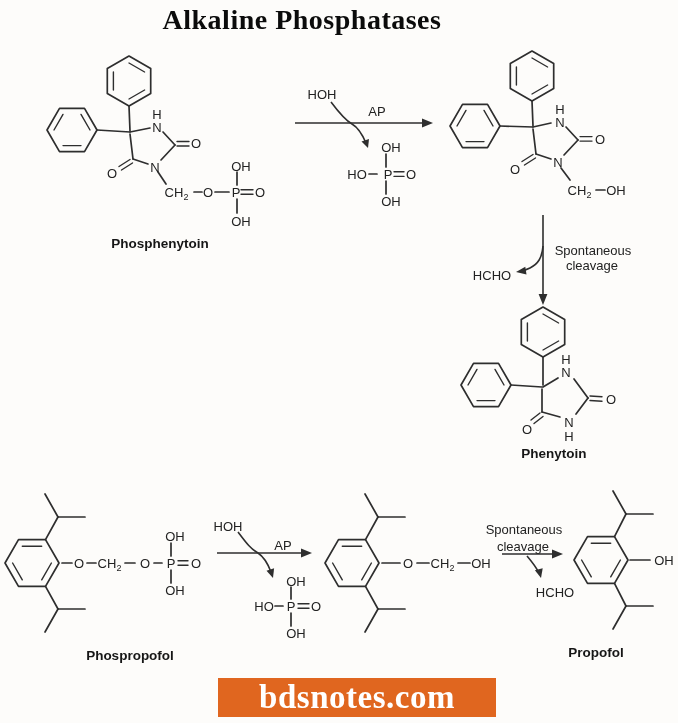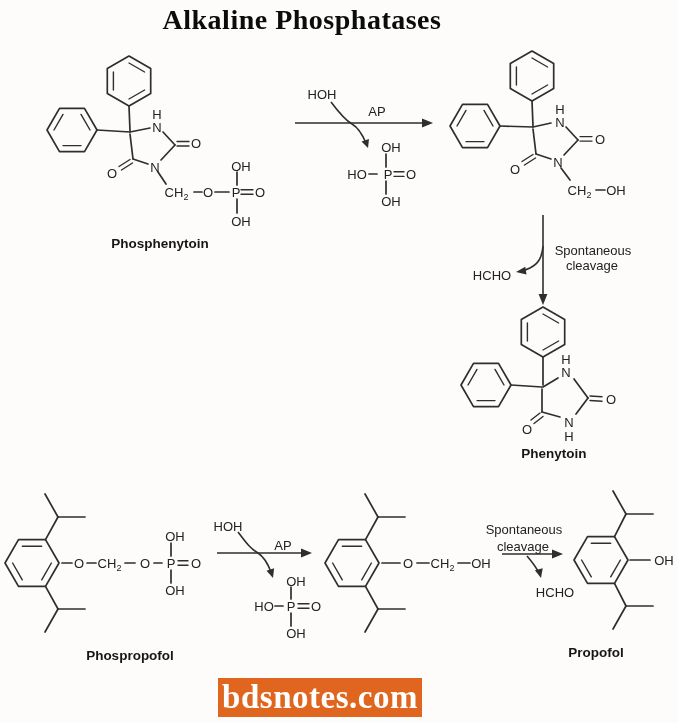--- a/index.html
+++ b/index.html
@@ -20,21 +20,21 @@
   .ring{fill:none;stroke:#2e2e2e;stroke-width:1.7;stroke-linejoin:round;}
   .dbl{stroke:#2e2e2e;stroke-width:1.4;stroke-linecap:round;}
   .arrowline{stroke:#2e2e2e;stroke-width:1.6;fill:none;}
   .curve{stroke:#2e2e2e;stroke-width:1.6;fill:none;}
   .arrowhead{fill:#2e2e2e;stroke:none;}
   text.atom{font:13px "Liberation Sans",sans-serif;fill:#222;text-anchor:middle;dominant-baseline:central;}
   text.sub{font-size:9px;}
   text.rx{font:13px "Liberation Sans",sans-serif;fill:#222;text-anchor:middle;dominant-baseline:central;}
   text.mol-label{font:bold 13.5px "Liberation Sans",sans-serif;fill:#161616;text-anchor:middle;dominant-baseline:central;}
   .watermark{
-    position:absolute;left:218px;top:678px;width:204px;height:39px;
+    position:absolute;left:218px;top:678px;width:278px;height:39px;
     background:#e0661f;color:#ffffff;
     font-family:"Liberation Serif",serif;font-weight:bold;font-size:33px;
     text-align:center;line-height:38px;letter-spacing:0.5px;
   }
 </style>
 </head>
 <body>
 
 <div class="page-title">Alkaline Phosphatases</div>
 

